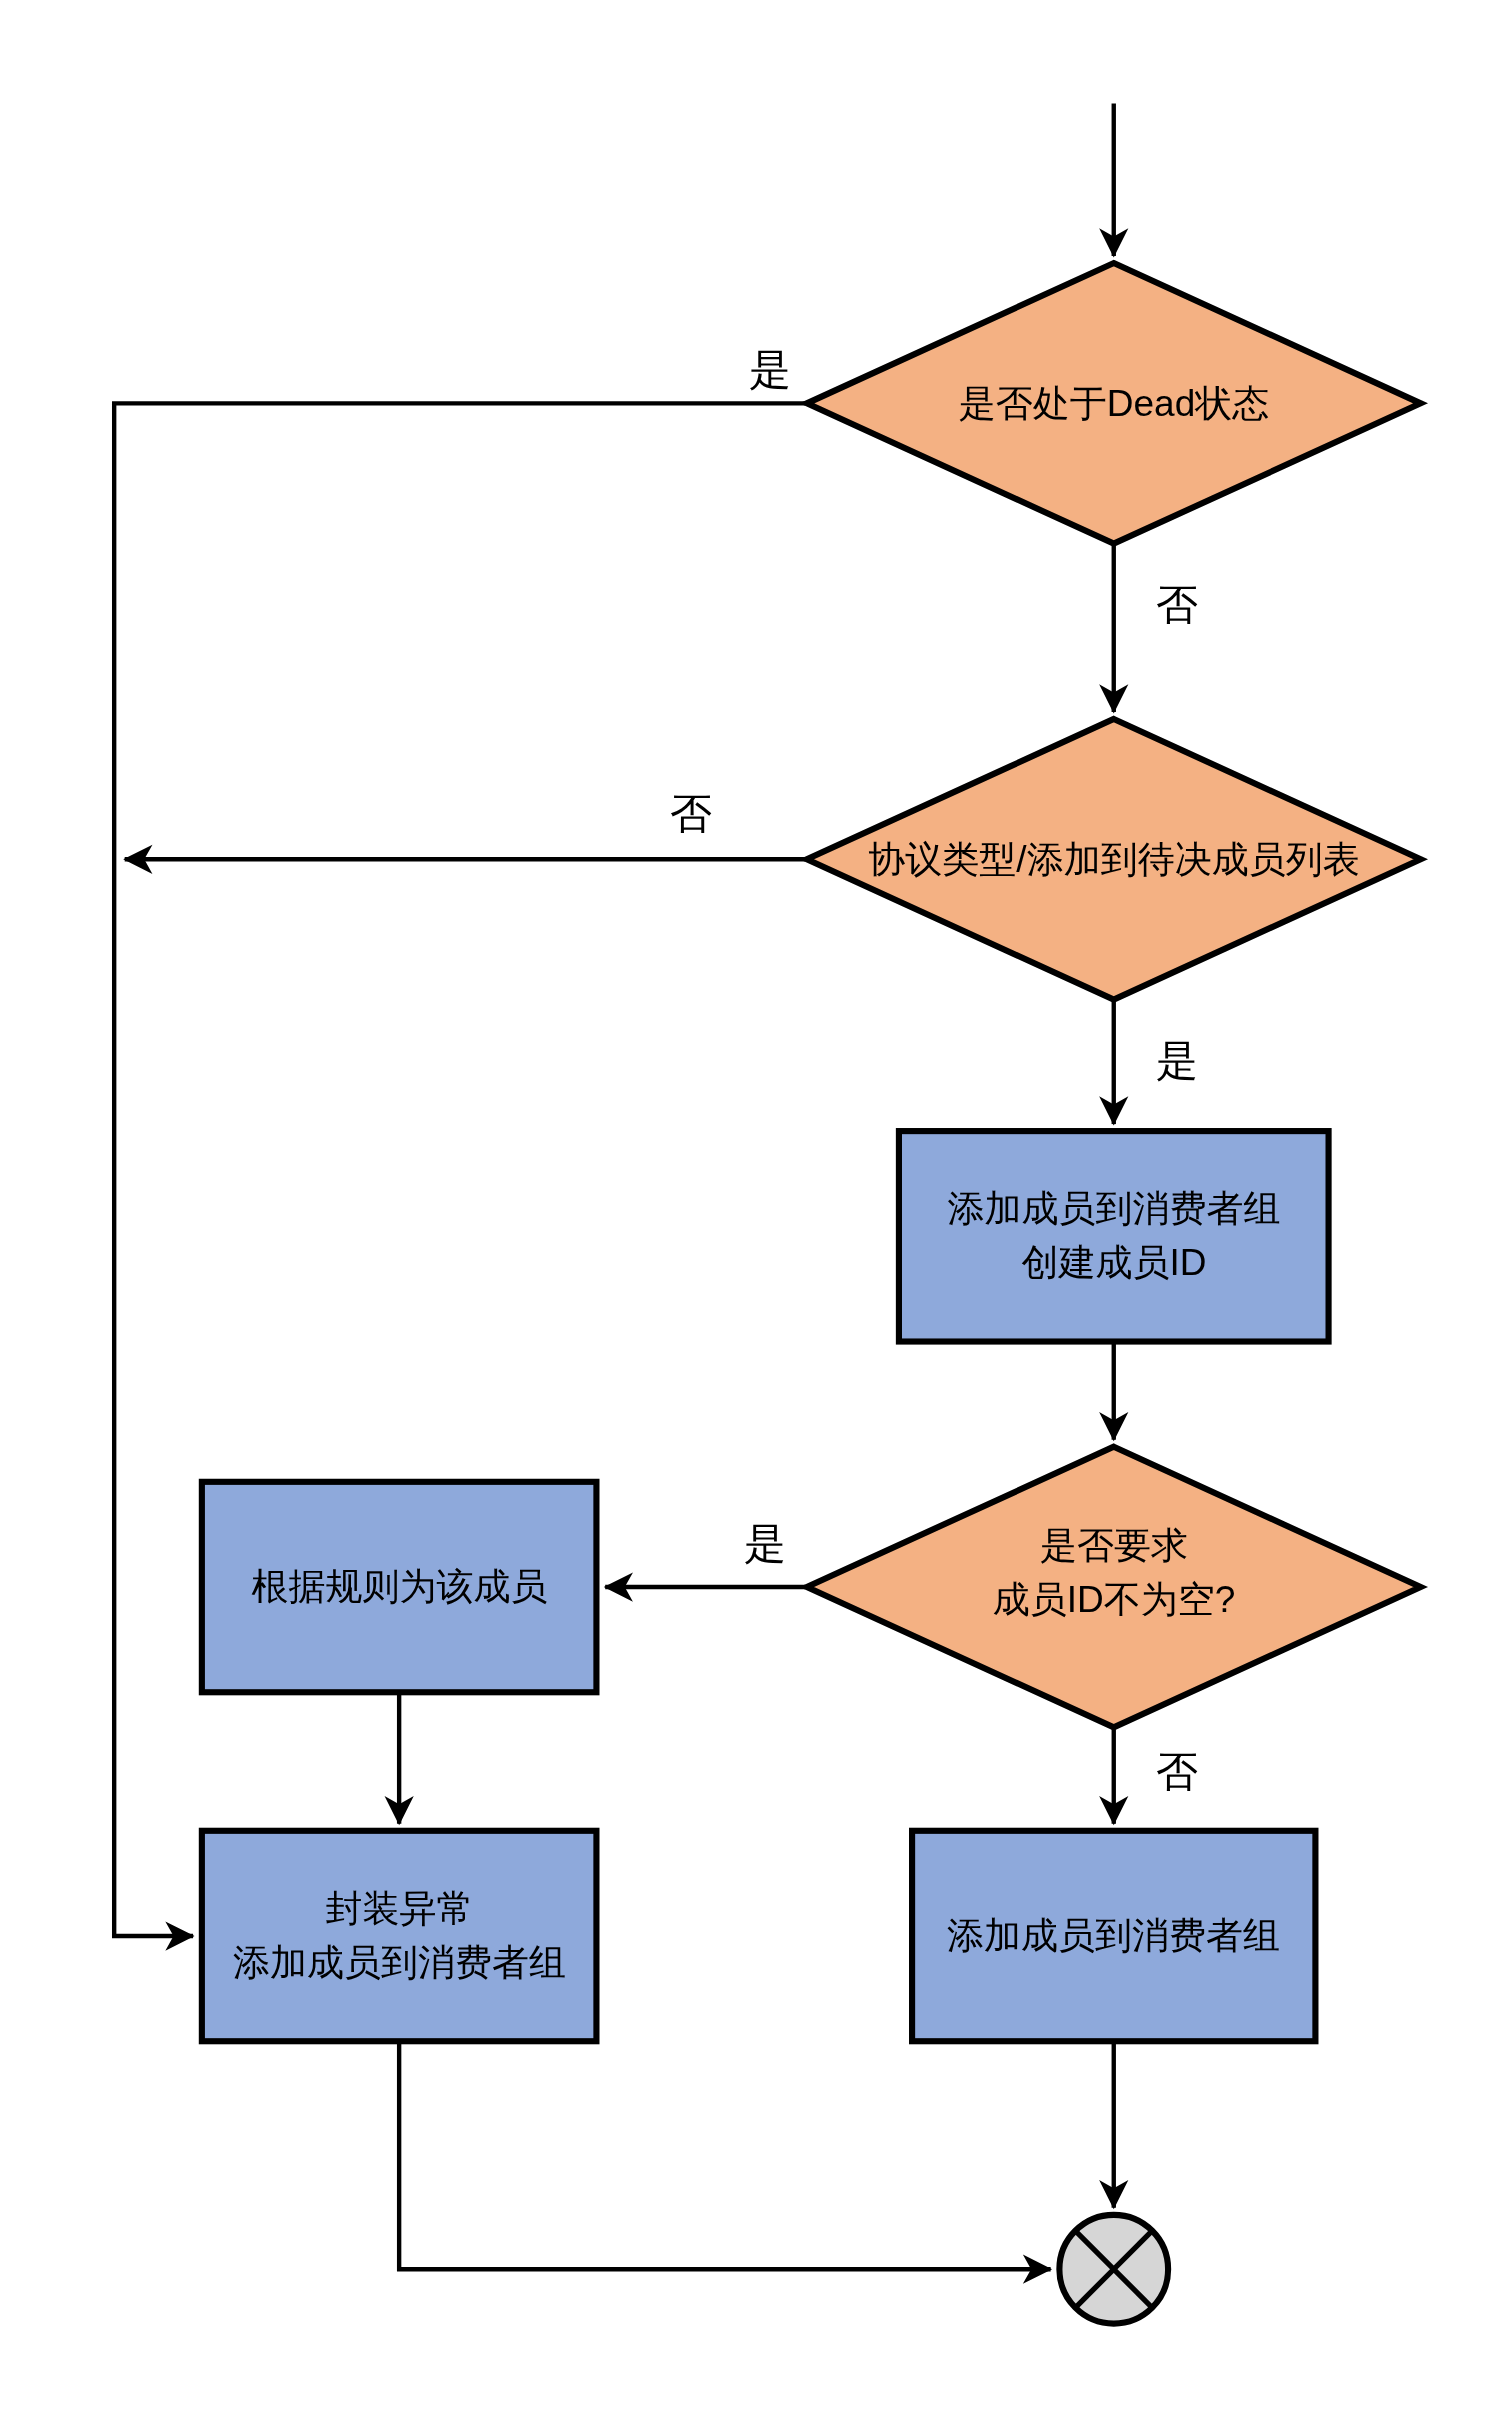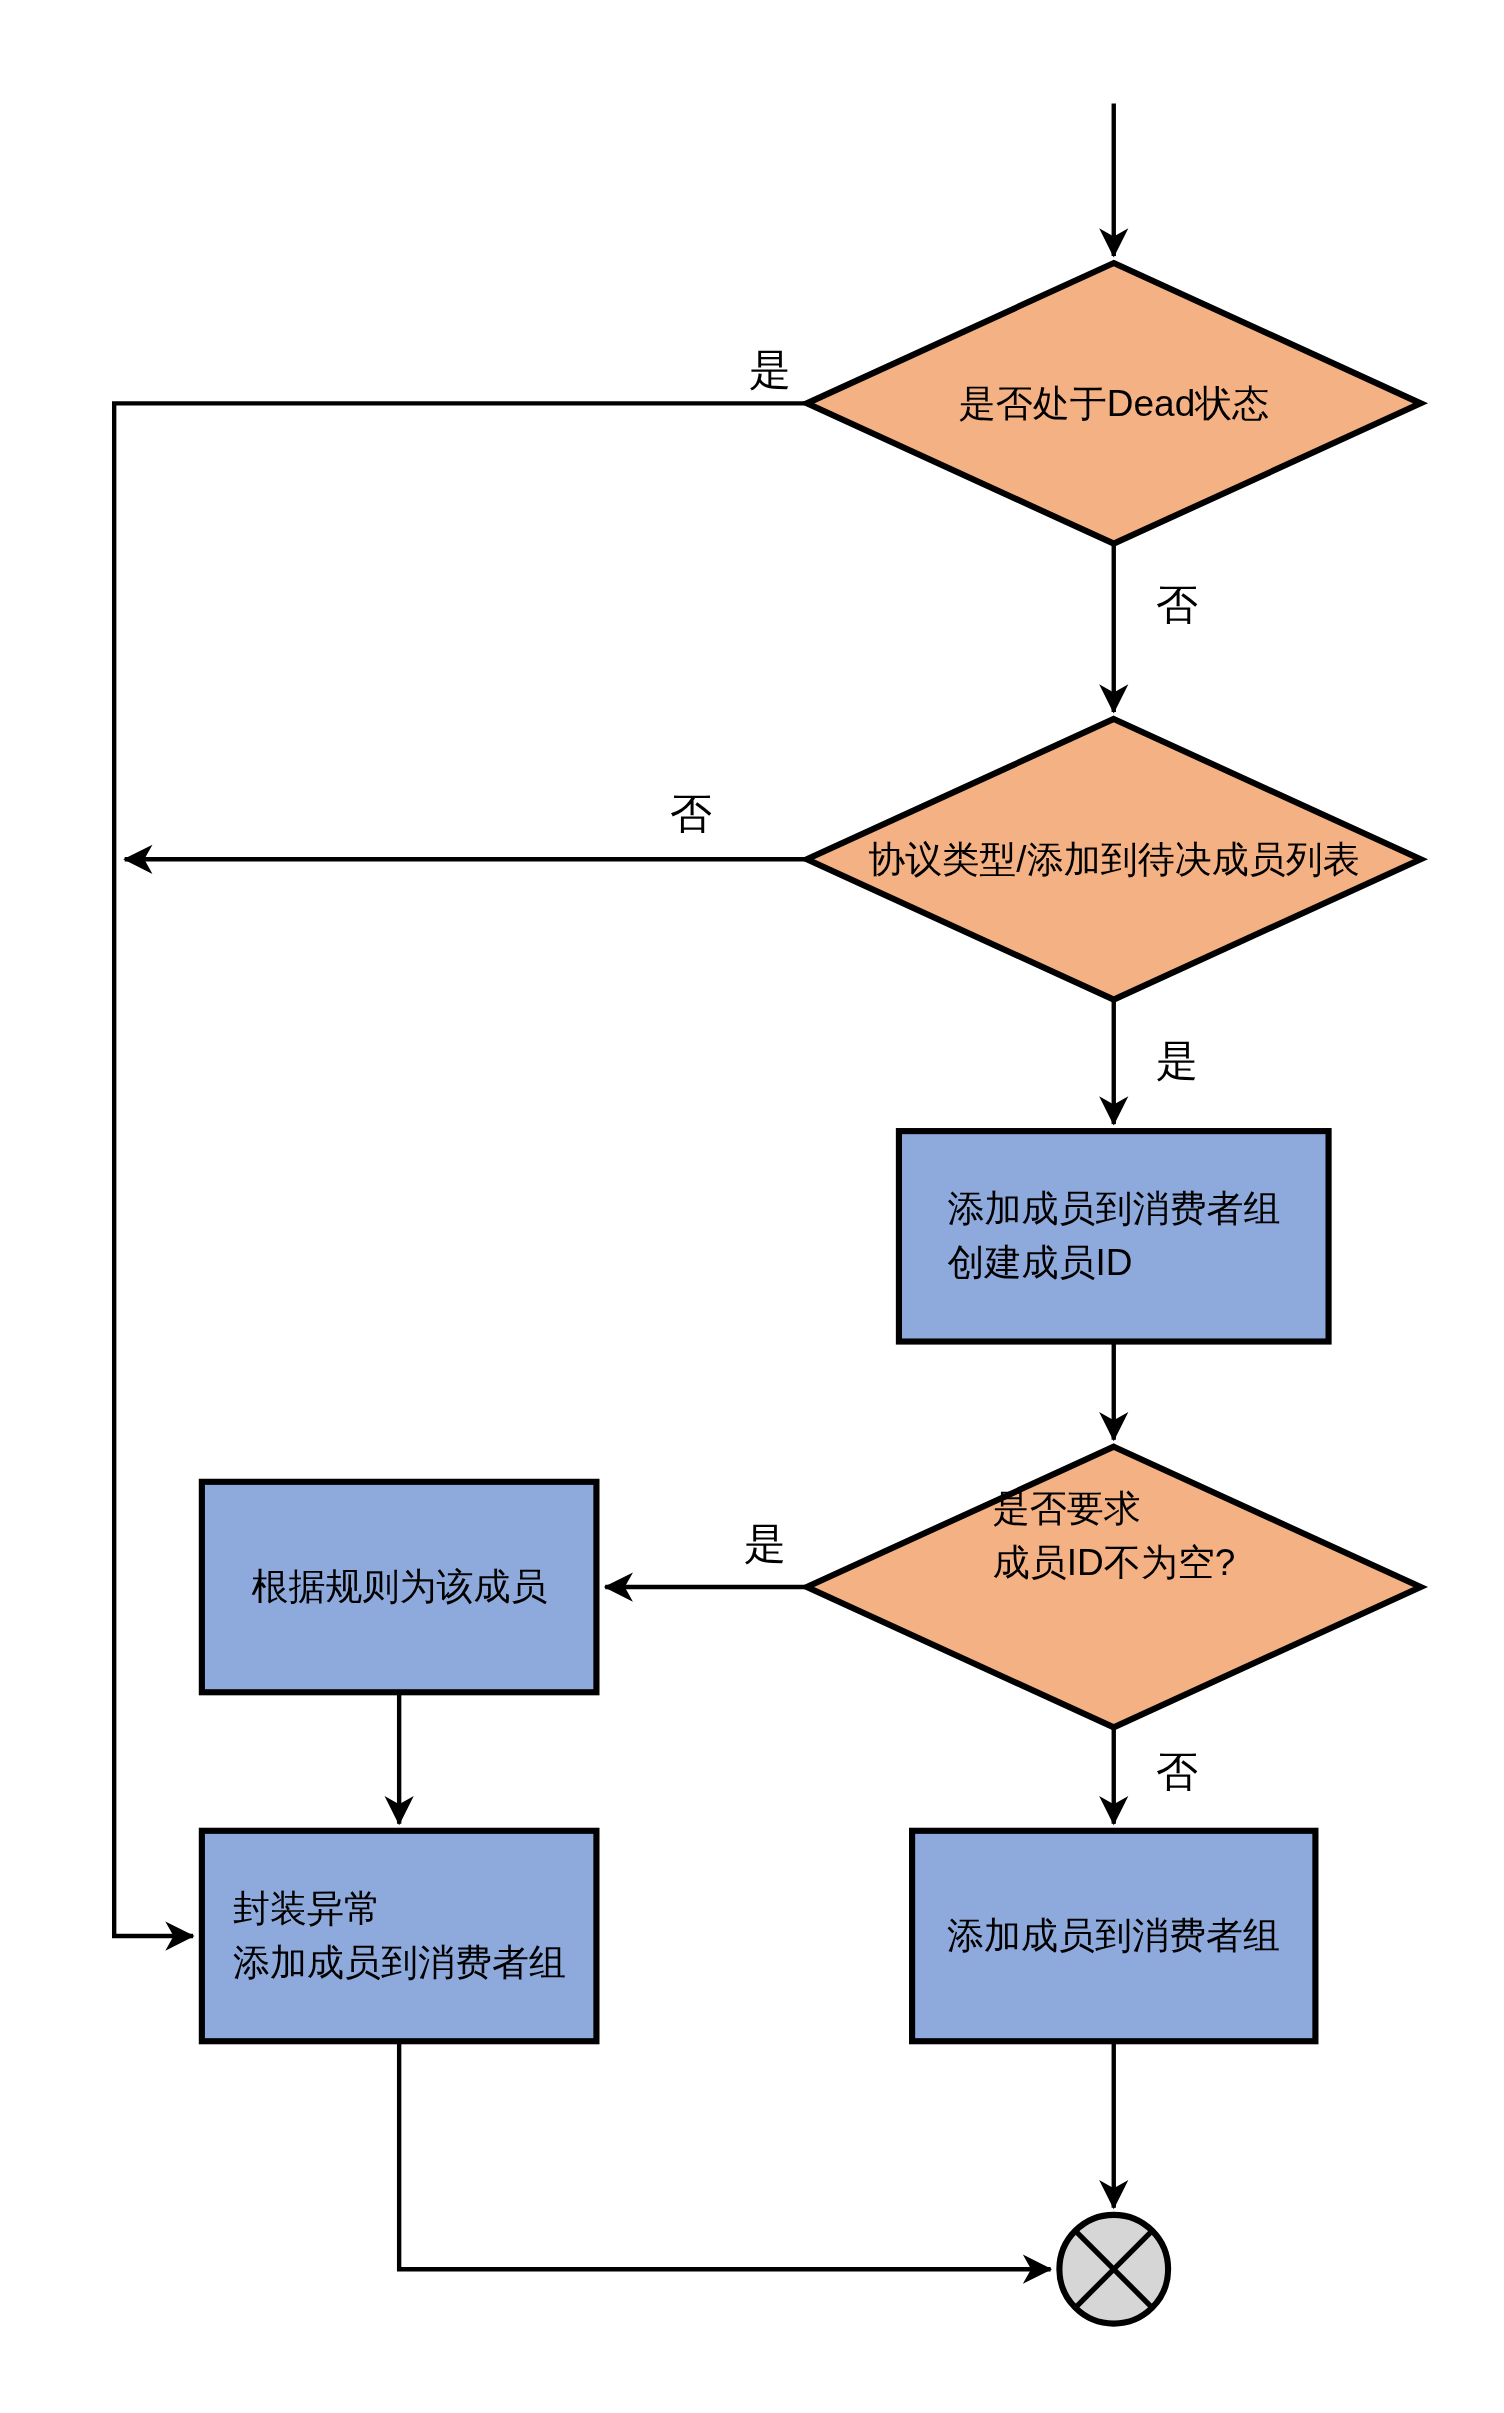--- a/index.html
+++ b/index.html
@@ -22,20 +22,21 @@
   .shape{stroke:var(--line-color);stroke-width:7;}
   .shape.decision{fill:var(--decision-fill);}
   .shape.process{fill:var(--process-fill);}
   .shape.terminator{fill:var(--terminator-fill);}
   .cross{stroke:var(--line-color);stroke-width:6;}
   .node-label{
     position:absolute;
     display:flex;
     align-items:center;
     justify-content:center;
+    text-align:center;
     white-space:pre-line;
     font-size:37px;
     line-height:1.45;
     color:#000000;
     pointer-events:none;
   }
   .edge-label{
     position:absolute;
     transform:translate(-50%,-50%);
     font-size:42px;
@@ -80,21 +81,21 @@
       <circle class="shape terminator" cx="1270" cy="2588" r="62"></circle>
       <line class="cross" x1="1226" y1="2544" x2="1314" y2="2632"></line>
       <line class="cross" x1="1314" y1="2544" x2="1226" y2="2632"></line>
     </g>
   </svg>
 
   <div class="node-label" style="left:807px;top:263px;width:614px;height:281px;">是否处于Dead状态</div>
   <div class="node-label" style="left:785px;top:719px;width:658px;height:281px;">协议类型/添加到待决成员列表</div>
   <div class="node-label" style="left:899px;top:1131px;width:430px;height:210px;">添加成员到消费者组
 创建成员ID</div>
-  <div class="node-label" style="left:807px;top:1395px;width:614px;height:281px;">是否要求
+  <div class="node-label" style="left:807px;top:1432px;width:614px;height:281px;">是否要求
 成员ID不为空?</div>
   <div class="node-label" style="left:202px;top:1482px;width:395px;height:210px;">根据规则为该成员</div>
   <div class="node-label" style="left:202px;top:1831px;width:395px;height:210px;">封装异常
 添加成员到消费者组</div>
   <div class="node-label" style="left:912px;top:1831px;width:403px;height:210px;">添加成员到消费者组</div>
 
   <div class="edge-label" style="left:770px;top:370px;">是</div>
   <div class="edge-label" style="left:1177px;top:605px;">否</div>
   <div class="edge-label" style="left:691px;top:814px;">否</div>
   <div class="edge-label" style="left:1177px;top:1061px;">是</div>

